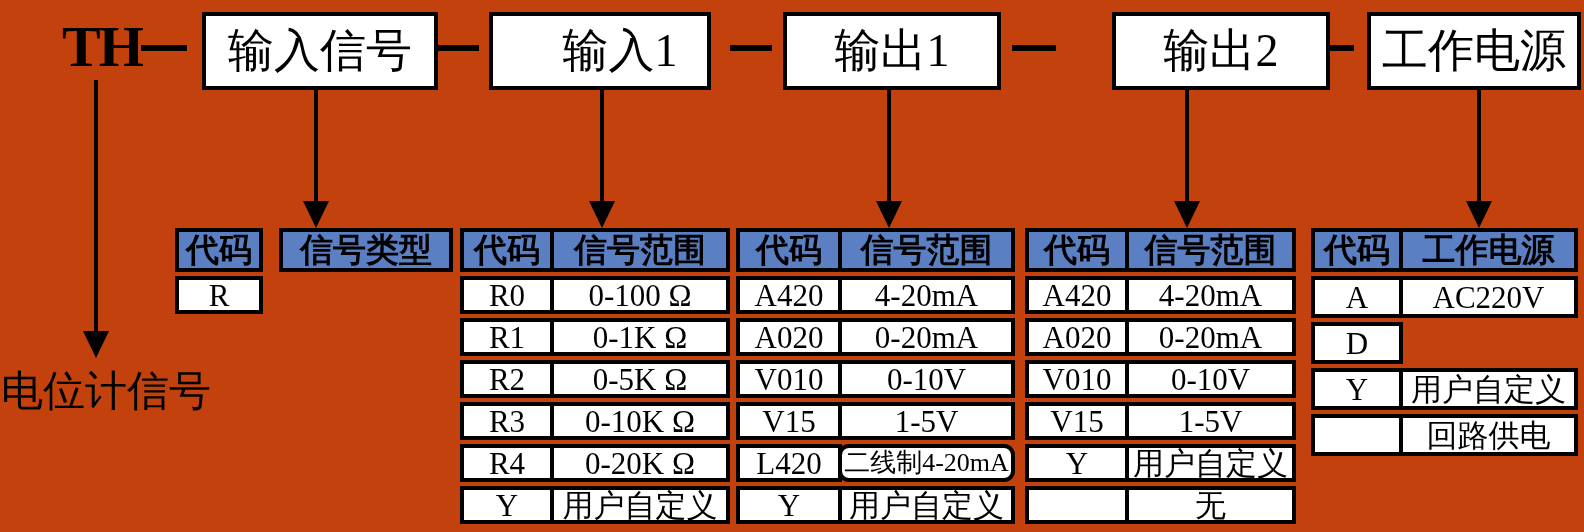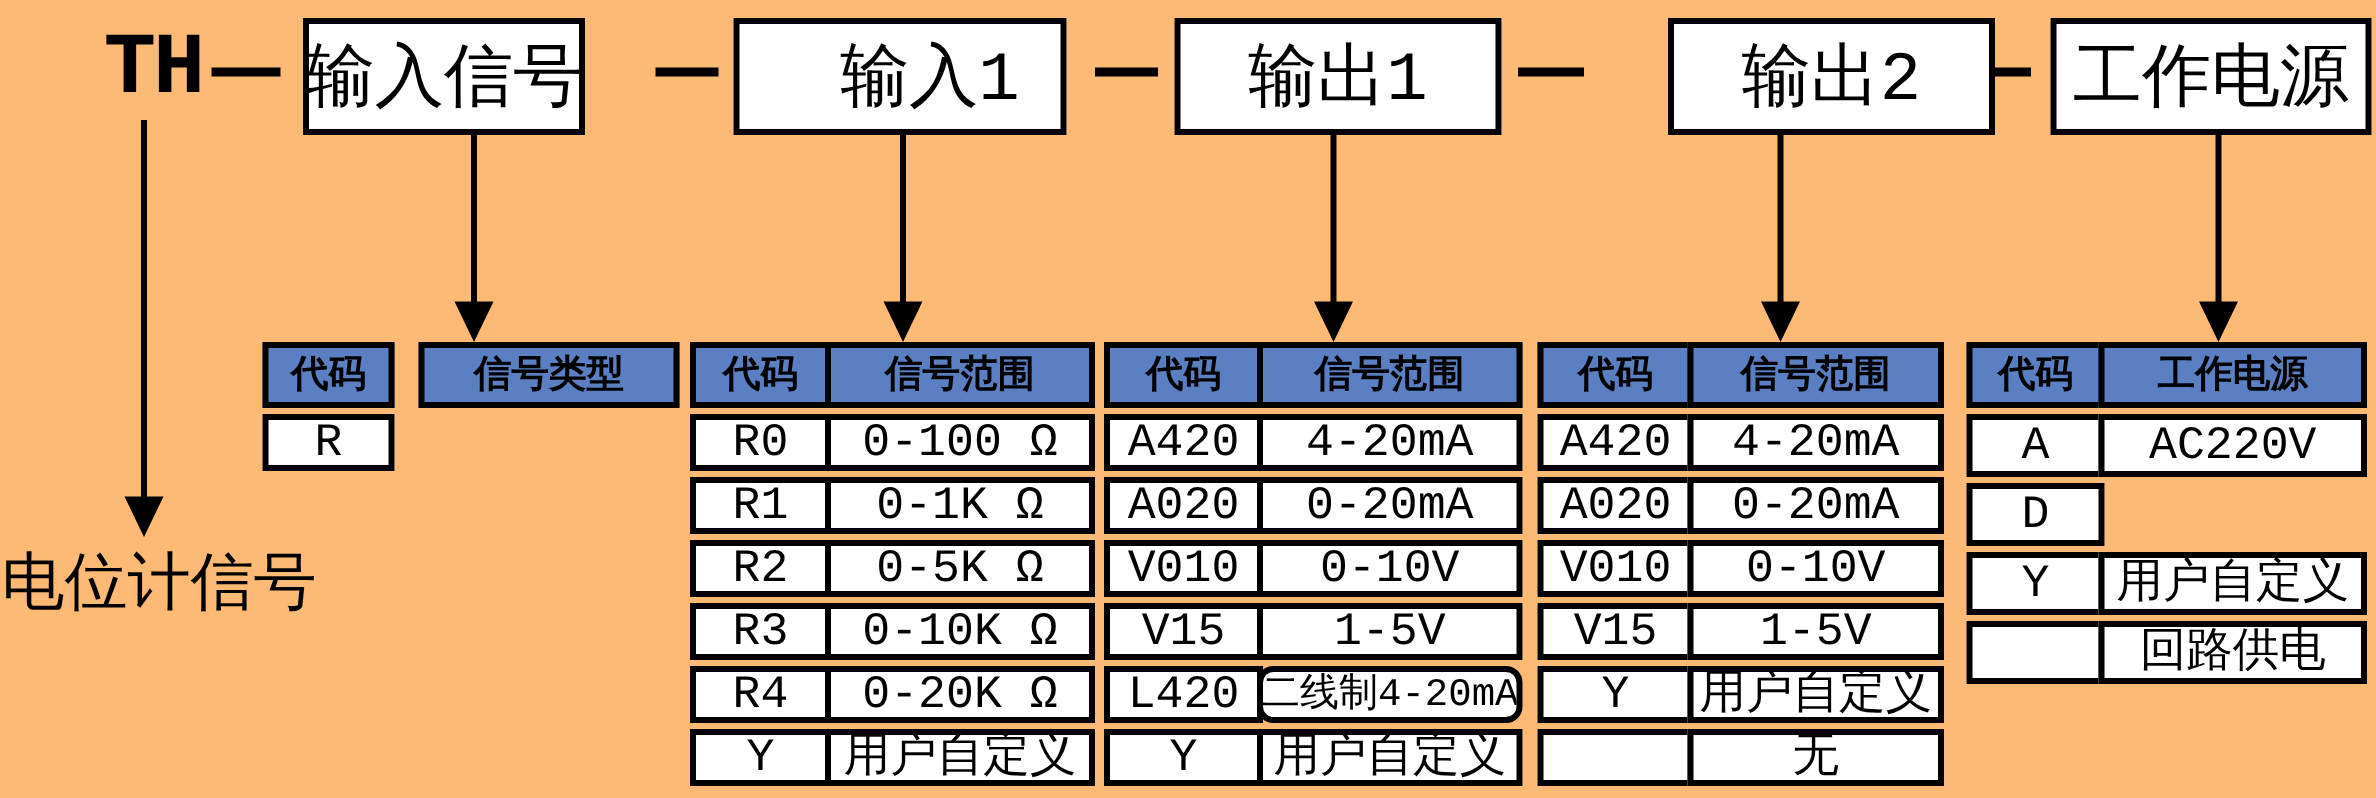--- a/index.html
+++ b/index.html
@@ -1,18 +1,18 @@
 <!DOCTYPE html>
 <html><head>
 <meta charset="utf-8">
 <style>
   html,body{margin:0;padding:0;background:#fff;}
   #stage{
-    position:relative;width:1584px;height:532px;background:#fdba74;overflow:hidden;
-    font-family:Liberation Mono, monospace;color:#000;
+    position:relative;width:1584px;height:532px;background:#c2410c;overflow:hidden;
+    font-family:Liberation Serif, serif;color:#000;
   }
   
   .model-prefix{
     position:absolute;left:56px;top:16px;width:92px;height:62px;
     font-size:58px;font-weight:700;letter-spacing:-2px;line-height:62px;text-align:center;
   }
   .dash{position:absolute;top:45px;height:6px;background:#000;}
   .top-box{
     position:absolute;top:12px;height:78px;border:4px solid #000;box-sizing:border-box;
     display:flex;align-items:center;justify-content:center;
@@ -37,37 +37,37 @@
   }
   .trow{display:flex;height:var(--rh);flex:none;}
   .trow.thead{height:44px;}
   .cell{
     border:4px solid #000;box-sizing:border-box;background:#fff;
     display:flex;align-items:center;justify-content:center;
     font-size:31px;line-height:1;white-space:nowrap;overflow:hidden;
   }
   .cell.c1{width:var(--c1);flex:none;}
   .cell.c2{flex:1;margin-left:-4px;}
-  .thead .cell{font-size:25px;font-weight:600;}
+  .thead .cell{font-size:33px;font-weight:600;}
   .cell.tight{font-size:26px;border-radius:11px;}
 </style>
 </head>
 <body>
 
 <div id="stage">
 
   <div class="model-prefix">TH</div>
 
   <div class="dash" style="left:141px;width:46px;"></div>
   <div class="dash" style="left:437px;width:42px;"></div>
   <div class="dash" style="left:730px;width:42px;"></div>
   <div class="dash" style="left:1012px;width:44px;"></div>
   <div class="dash" style="left:1308px;width:46px;"></div>
 
-  <div class="top-box" style="left:202px;width:188px;">输入信号</div>
+  <div class="top-box" style="left:202px;width:236px;">输入信号</div>
   <div class="top-box" style="left:489px;width:222px;padding-left:40px;">输入1</div>
   <div class="top-box" style="left:783px;width:218px;">输出1</div>
   <div class="top-box" style="left:1112px;width:218px;">输出2</div>
   <div class="top-box" style="left:1367px;width:214px;">工作电源</div>
 
   <div class="aline" style="left:94px;top:80px;height:252px;"></div>
   <div class="ahead" style="left:83px;top:331px;"></div>
   <div class="note">
     <div>电位计信号</div>
   </div>

